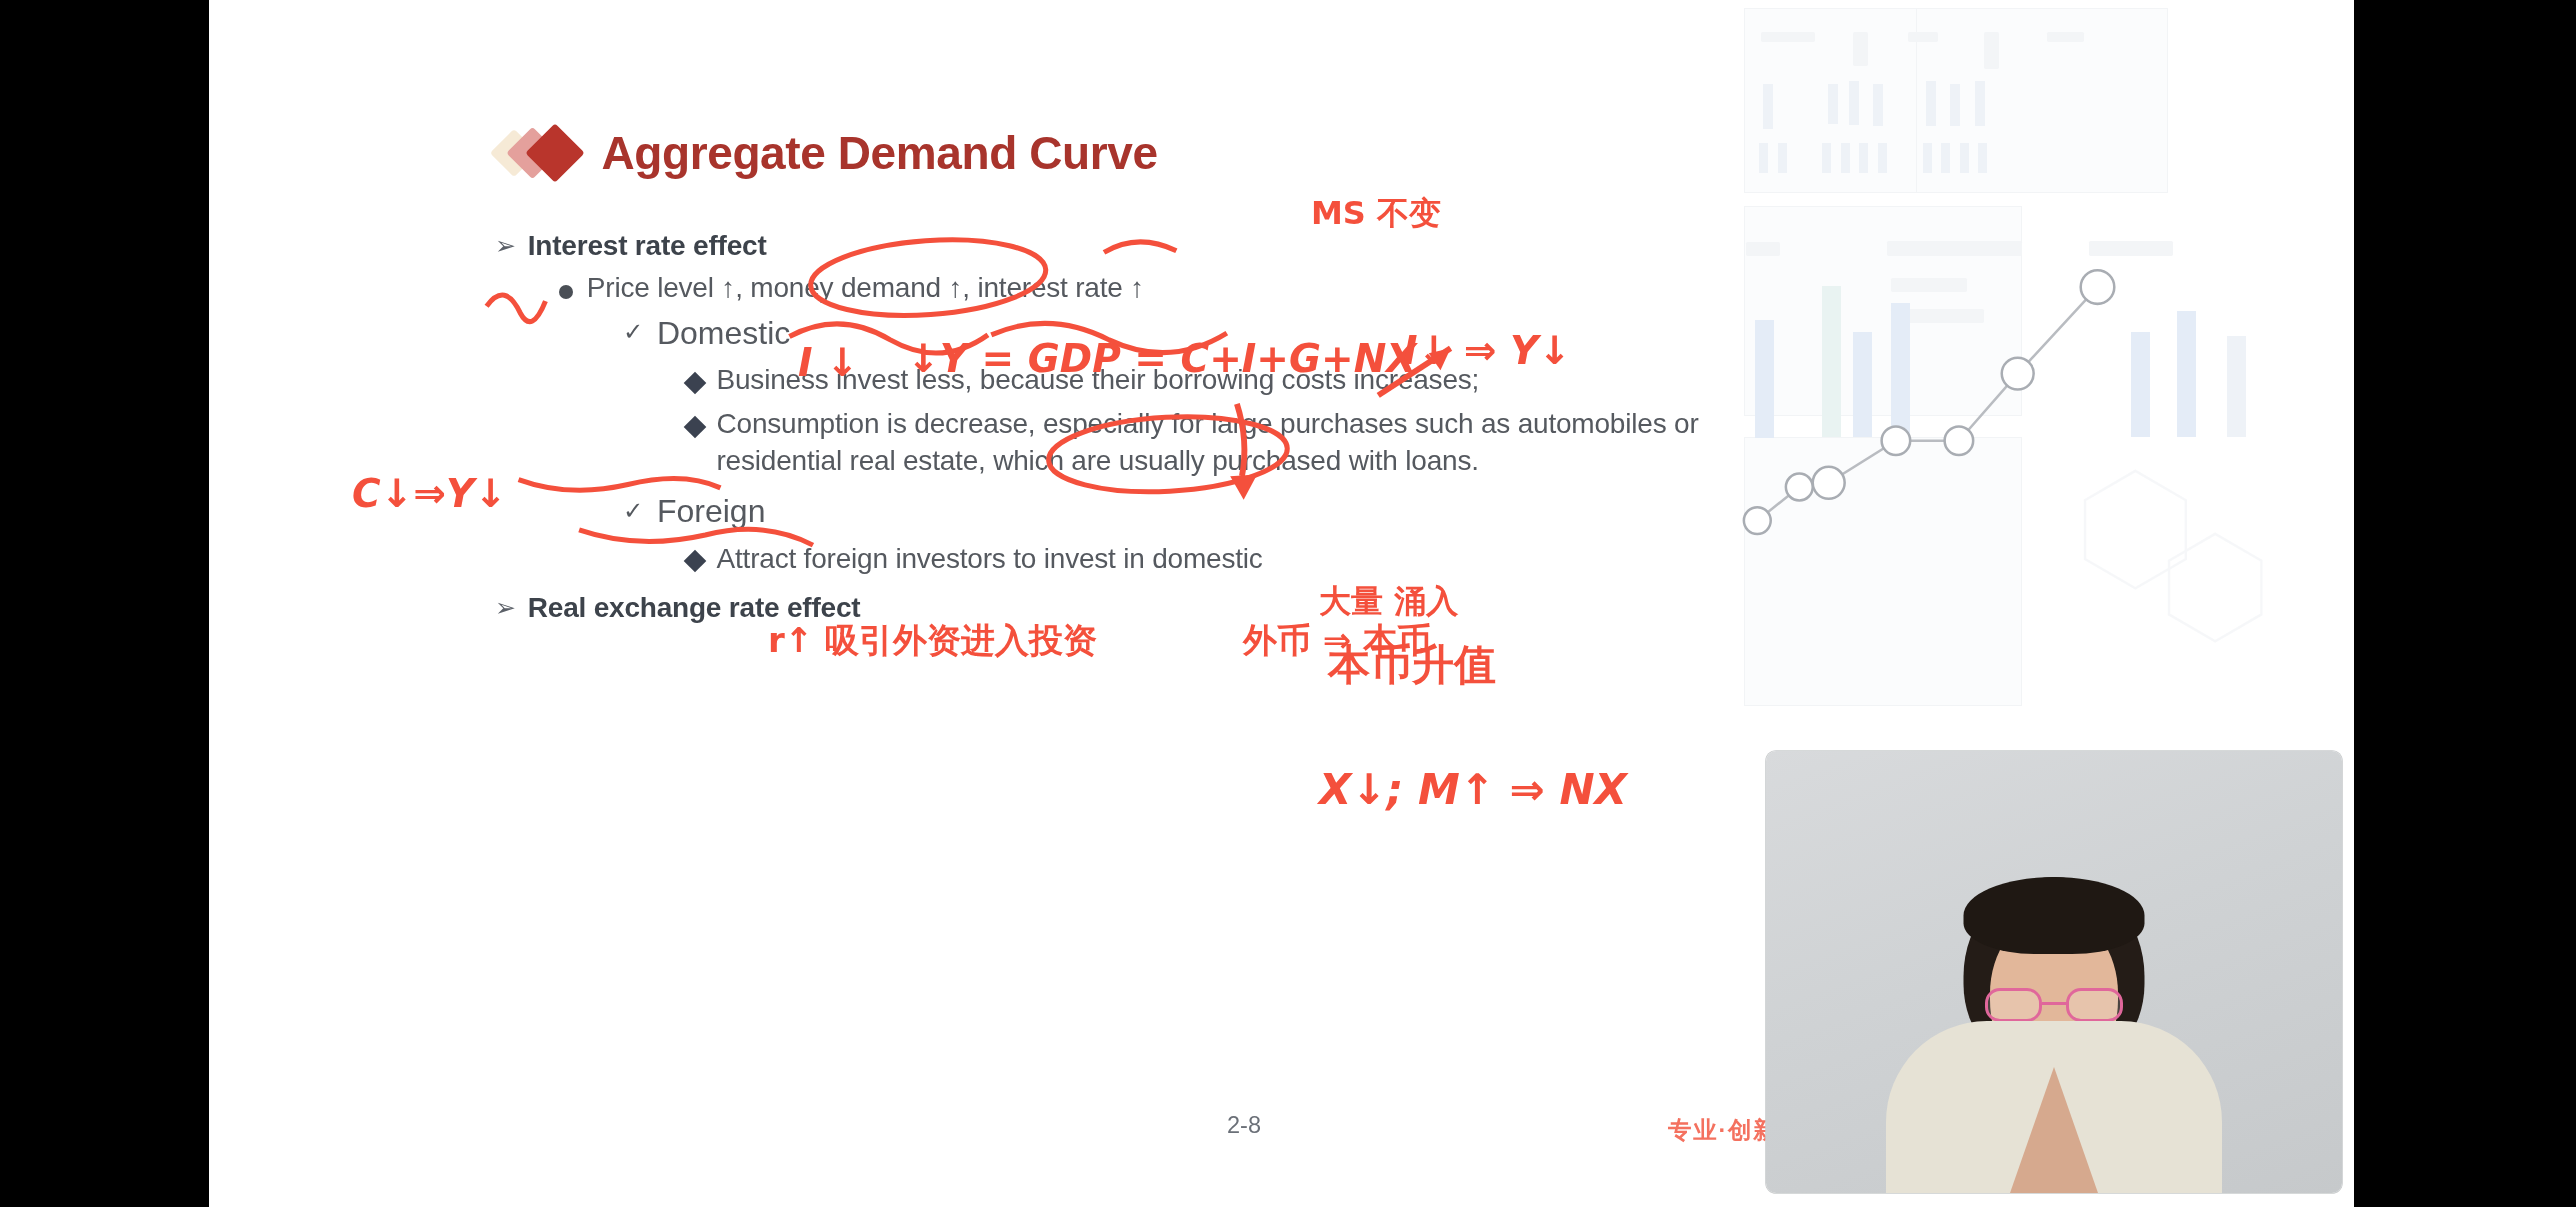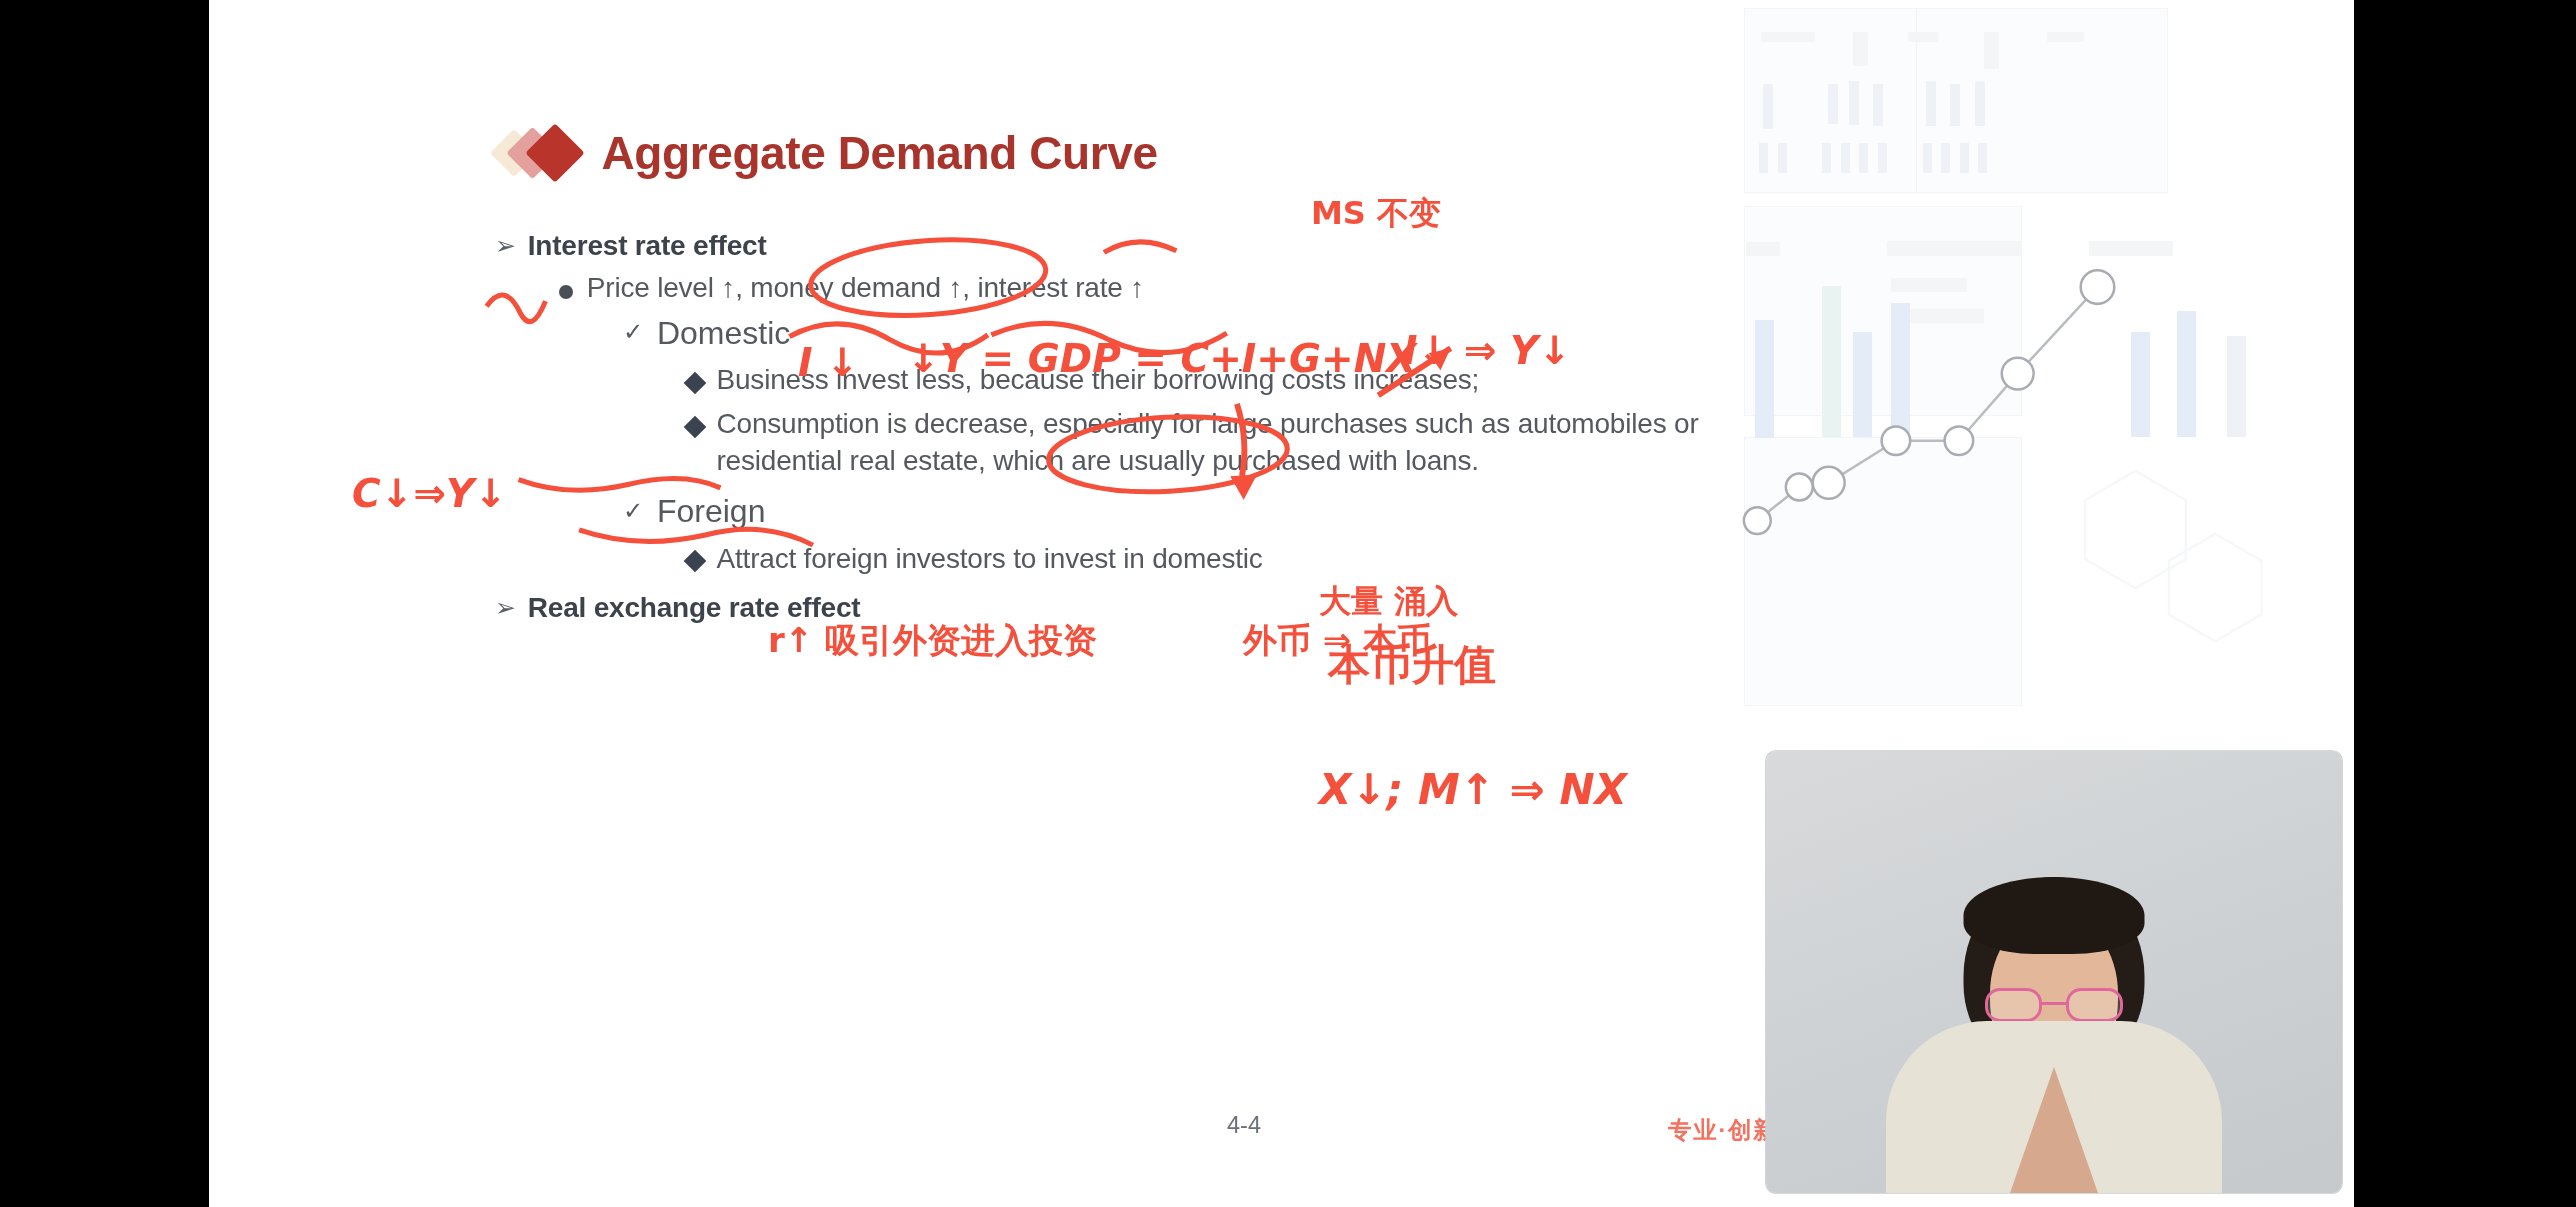--- a/index.html
+++ b/index.html
@@ -290,21 +290,21 @@
     <div class="ann ital" style="left:589px;top:340px;font-size:39px;">I ↓</div>
     <div class="ann ital" style="left:698px;top:336px;font-size:39px;">↓Y = GDP = C+I+G+NX</div>
     <div class="ann ital" style="left:1194px;top:328px;font-size:39px;">I↓ ⇒ Y↓</div>
     <div class="ann ital" style="left:143px;top:471px;font-size:39px;">C↓⇒Y↓</div>
     <div class="ann" style="left:559px;top:618px;font-size:34px;">r↑  吸引外资进入投资</div>
     <div class="ann" style="left:1034px;top:618px;font-size:34px;">外币 ⇒ 本币</div>
     <div class="ann" style="left:1110px;top:580px;font-size:32px;">大量 涌入</div>
     <div class="ann" style="left:1119px;top:613px;font-size:42px;margin-top:24px;">本币升值</div>
     <div class="ann ital" style="left:1110px;top:765px;font-size:42px;font-style:italic;">X↓; M↑ ⇒ NX</div>
 
-    <div class="page-no">4-4</div>
+    <div class="page-no">2-8</div>
     <div class="slogan">专业·创新·增值</div>
 
   </div>
 
   <div class="cam">
     <div class="hair"></div>
     <div class="face"></div>
     <div class="hair-front"></div>
     <div class="neck"></div>
     <div class="glasses">

